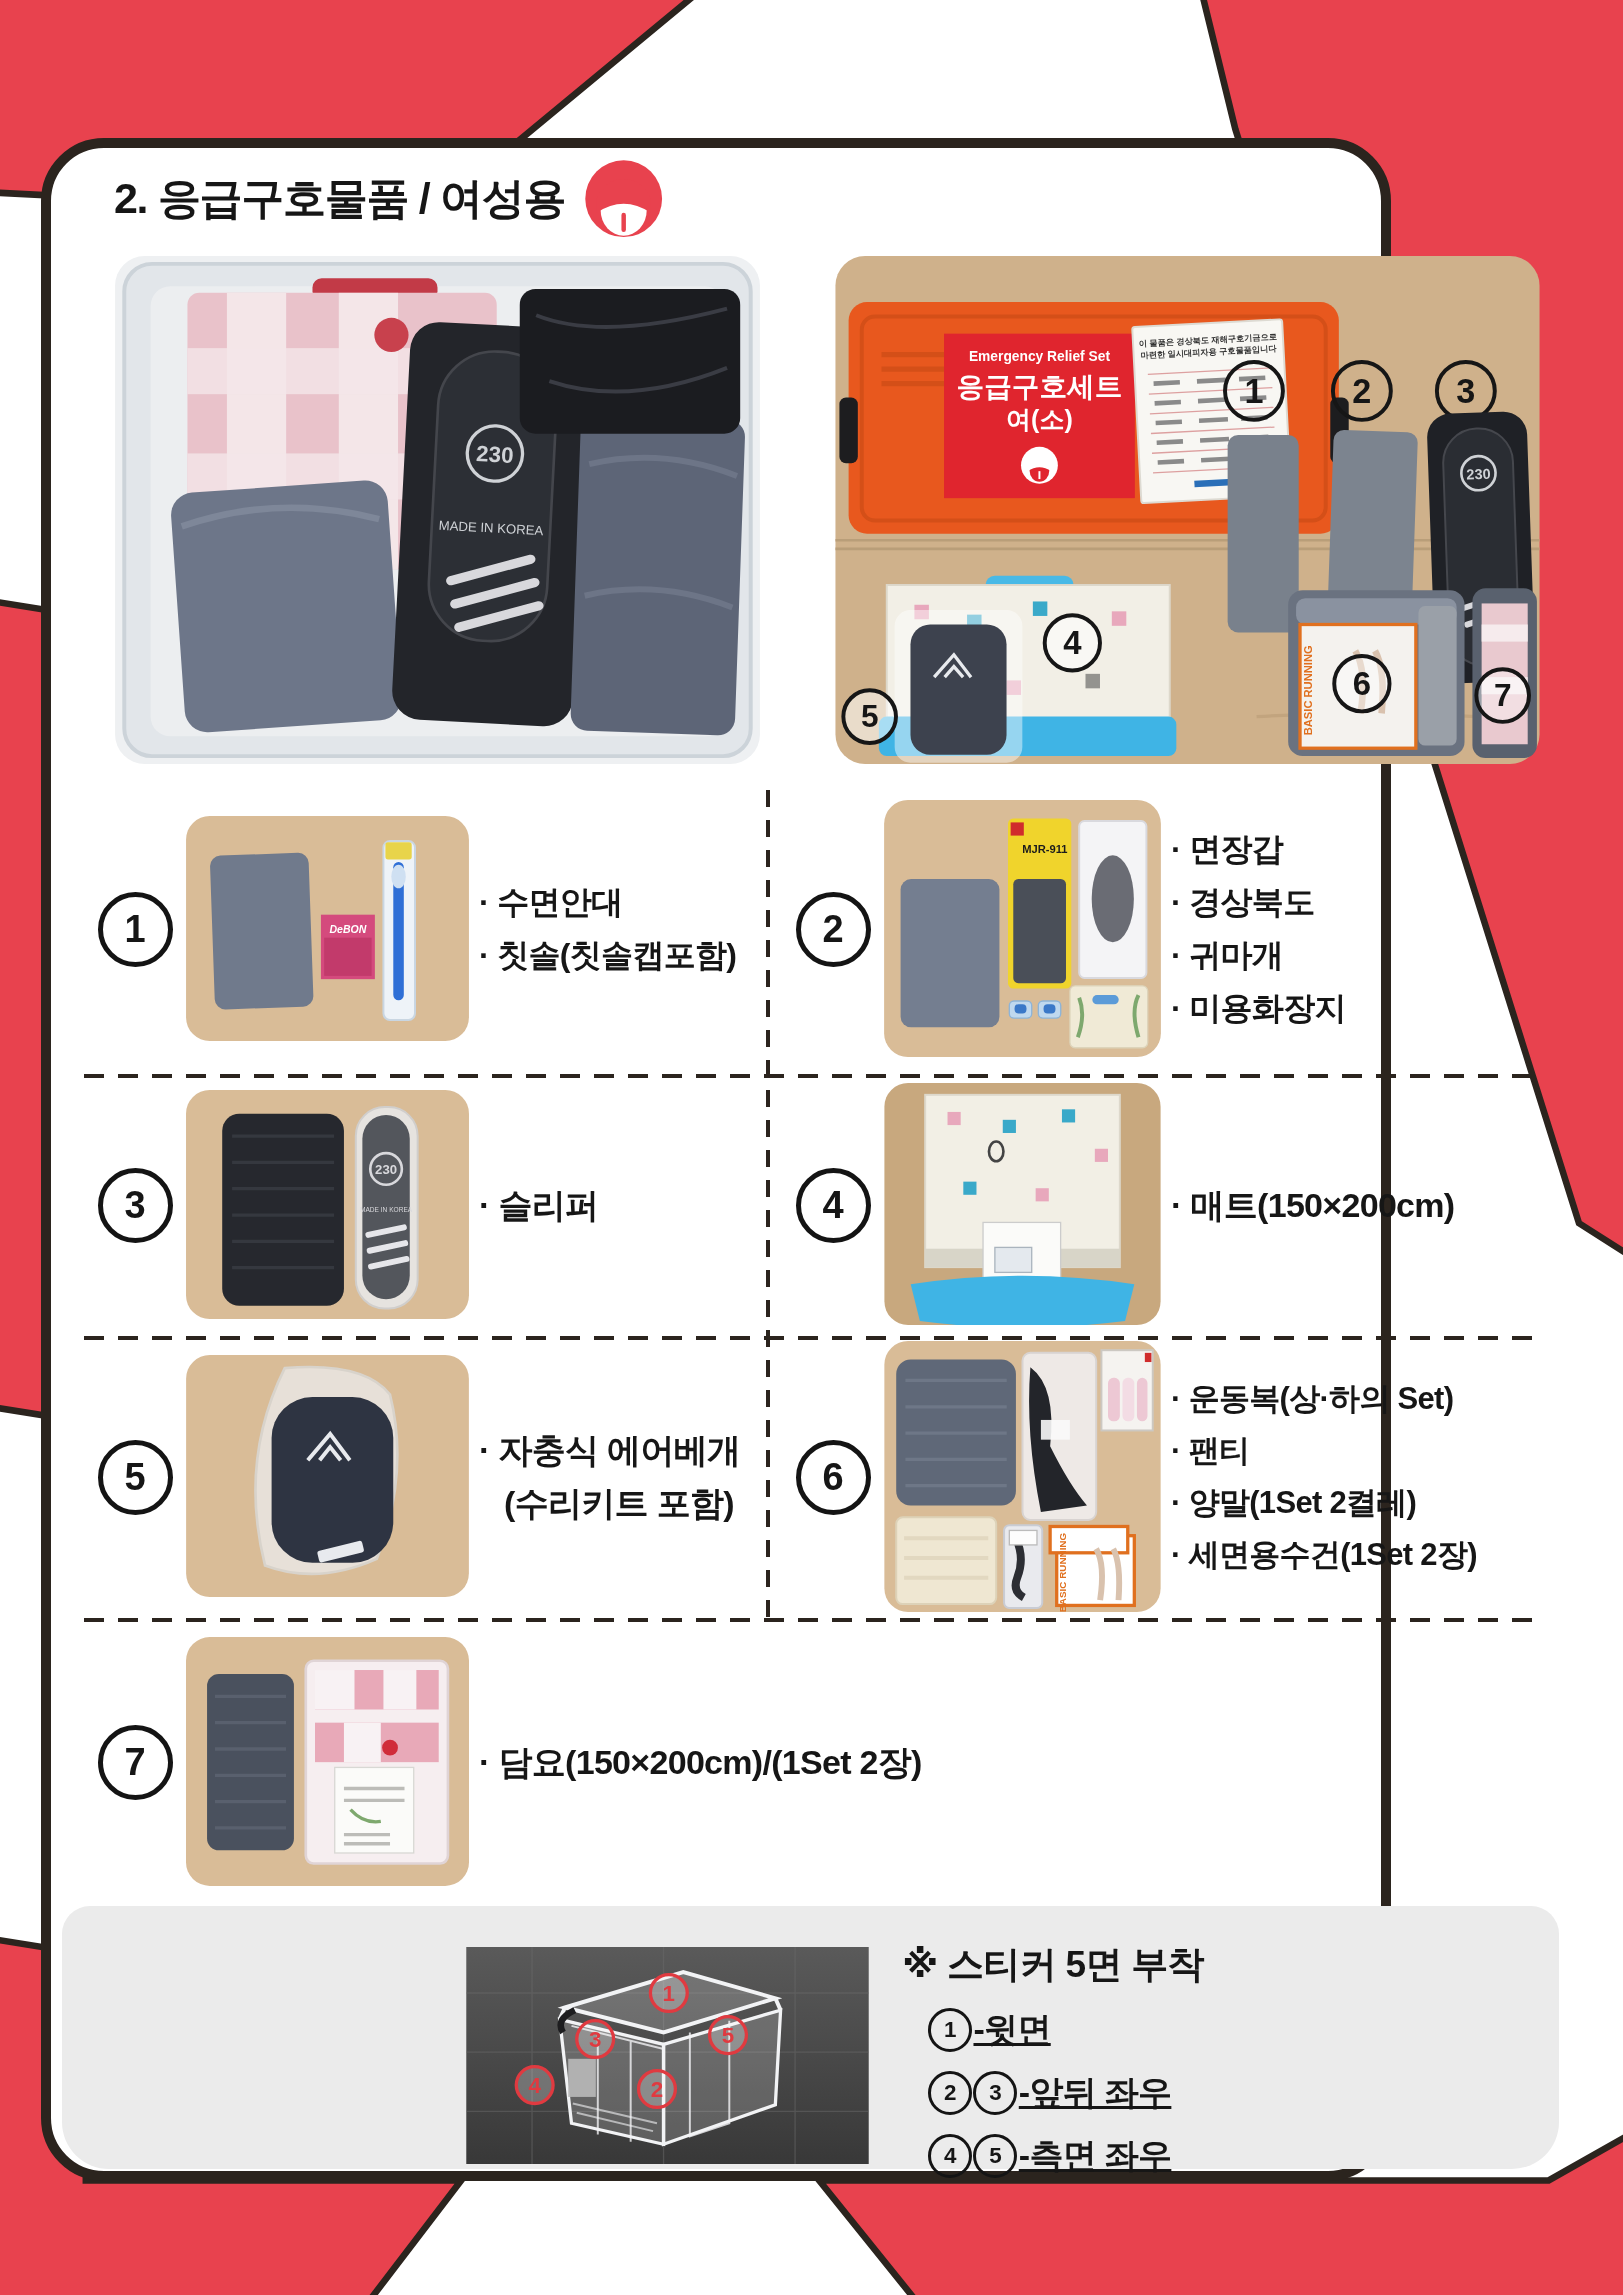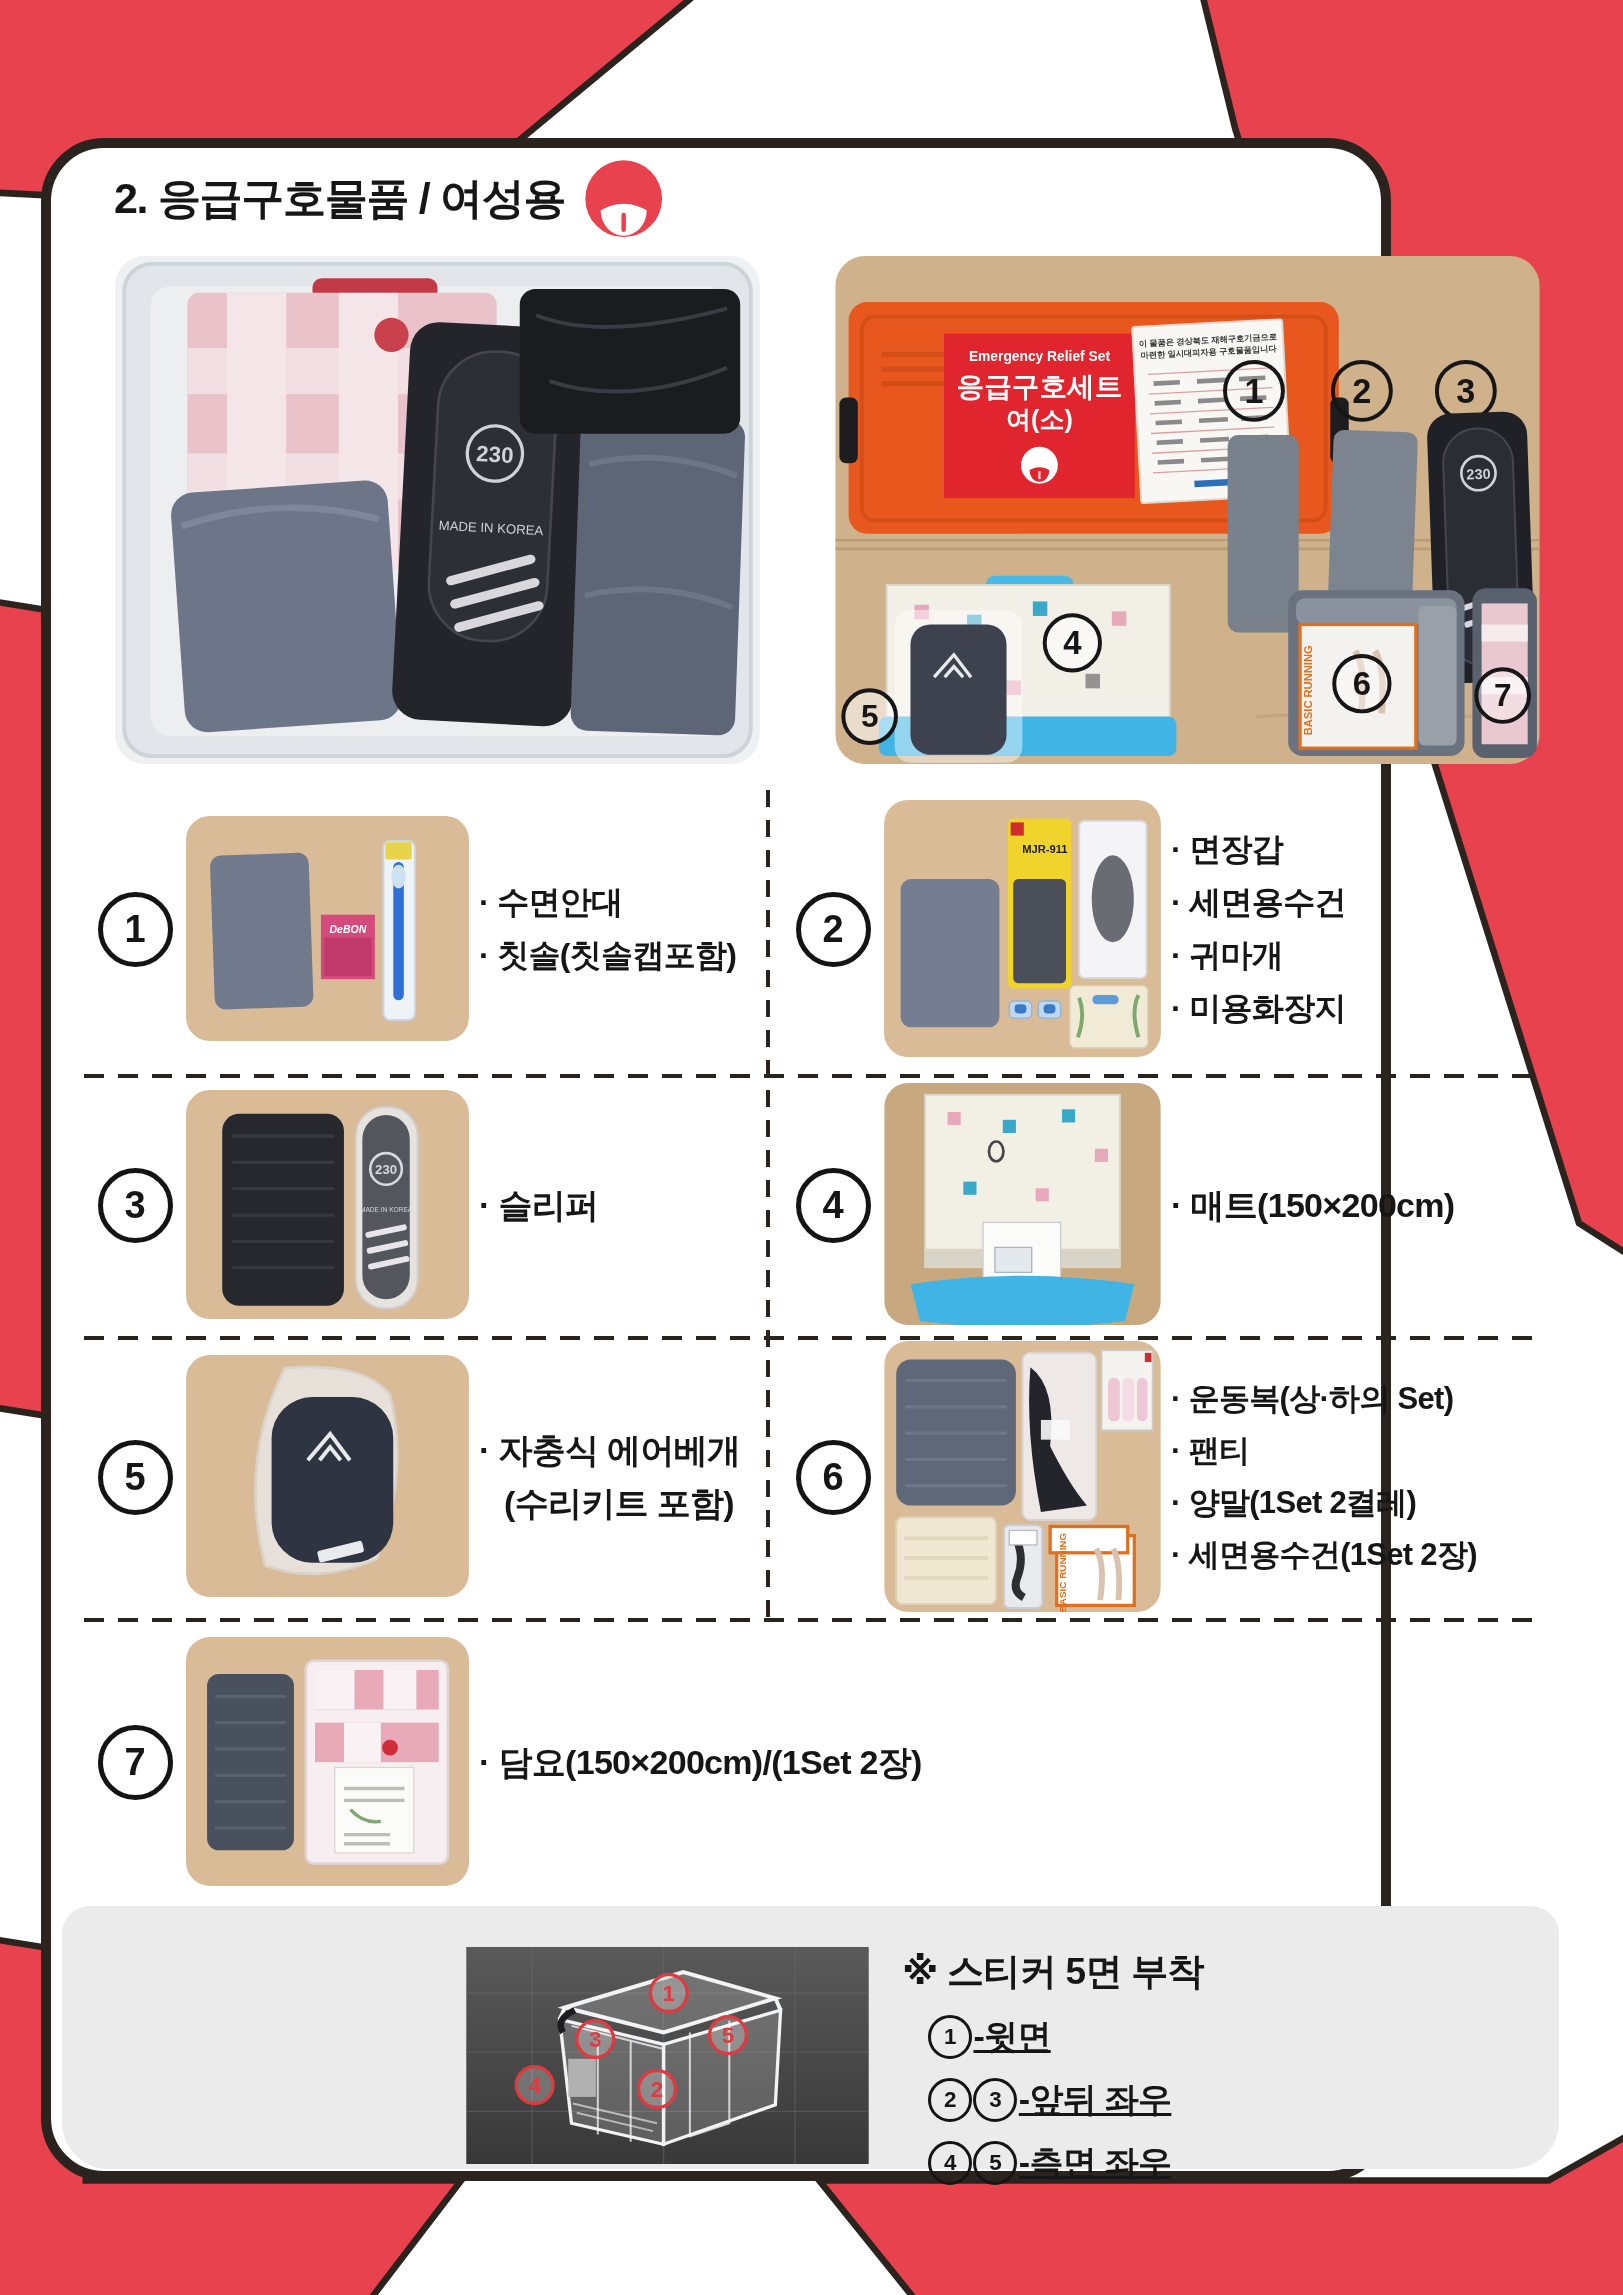--- a/index.html
+++ b/index.html
@@ -34,21 +34,21 @@
   .li{font-size:32px;font-weight:bold;line-height:53px;white-space:nowrap;letter-spacing:-0.7px;}
   .li::before{content:"· ";}
   .li.cont::before{content:"";}
   .li.cont{padding-left:25px;}
   .li.big{font-size:34px;}
   .txt-tight .li{font-size:31px;line-height:52px;}
 
   .gray-panel{position:absolute;left:11.2px;top:1758px;width:1497px;height:263px;
     background:var(--panel);border-radius:28px 28px 47px 47px;}
   .diagram{position:absolute;left:404px;top:41px;}
-  .sticker-text{position:absolute;left:840px;top:34px;margin-top:7px;}
+  .sticker-text{position:absolute;left:840px;top:34px;}
   .sticker-head{font-size:37px;font-weight:bold;letter-spacing:-0.7px;}
   .sticker-line{display:flex;align-items:center;margin-top:17px;margin-left:26px;font-weight:bold;}
   .badge-sm{flex:none;width:38px;height:38px;border:3.3px solid #141414;border-radius:50%;
     display:flex;align-items:center;justify-content:center;font-size:22.4px;font-weight:bold;background:transparent;margin-right:1.3px;}
   .sticker-line .t{font-size:34px;letter-spacing:-0.7px;text-decoration:underline;}
   svg text{font-family:"Liberation Sans","DejaVu Sans",sans-serif;}
 </style>
 </head>
 <body>
 
@@ -293,21 +293,21 @@
         </g>
         <g>
           <rect x="282" y="282" width="118" height="94" rx="8" fill="#f0ead6" stroke="#ddd4ba" stroke-width="2"></rect>
           <path d="M296,300 q10,26 -2,60 M386,296 q-12,24 0,64" stroke="#7ea86e" stroke-width="6" fill="none"></path>
           <rect x="316" y="296" width="40" height="14" rx="7" fill="#5b9bd8"></rect>
         </g>
       </svg>
     </div>
     <div class="txt">
       <div class="li">면장갑</div>
-      <div class="li">세면용수건</div>
+      <div class="li">경상북도</div>
       <div class="li">귀마개</div>
       <div class="li">미용화장지</div>
     </div>
   </div>
 
   <div class="cell" style="left:40px;top:926px;width:668px;height:262px;">
     <div class="badge">3</div>
     <div class="ph">
       <svg width="283" height="229" viewBox="0 0 430 348">
         <rect width="430" height="348" rx="36" fill="#d9bc97"></rect>

